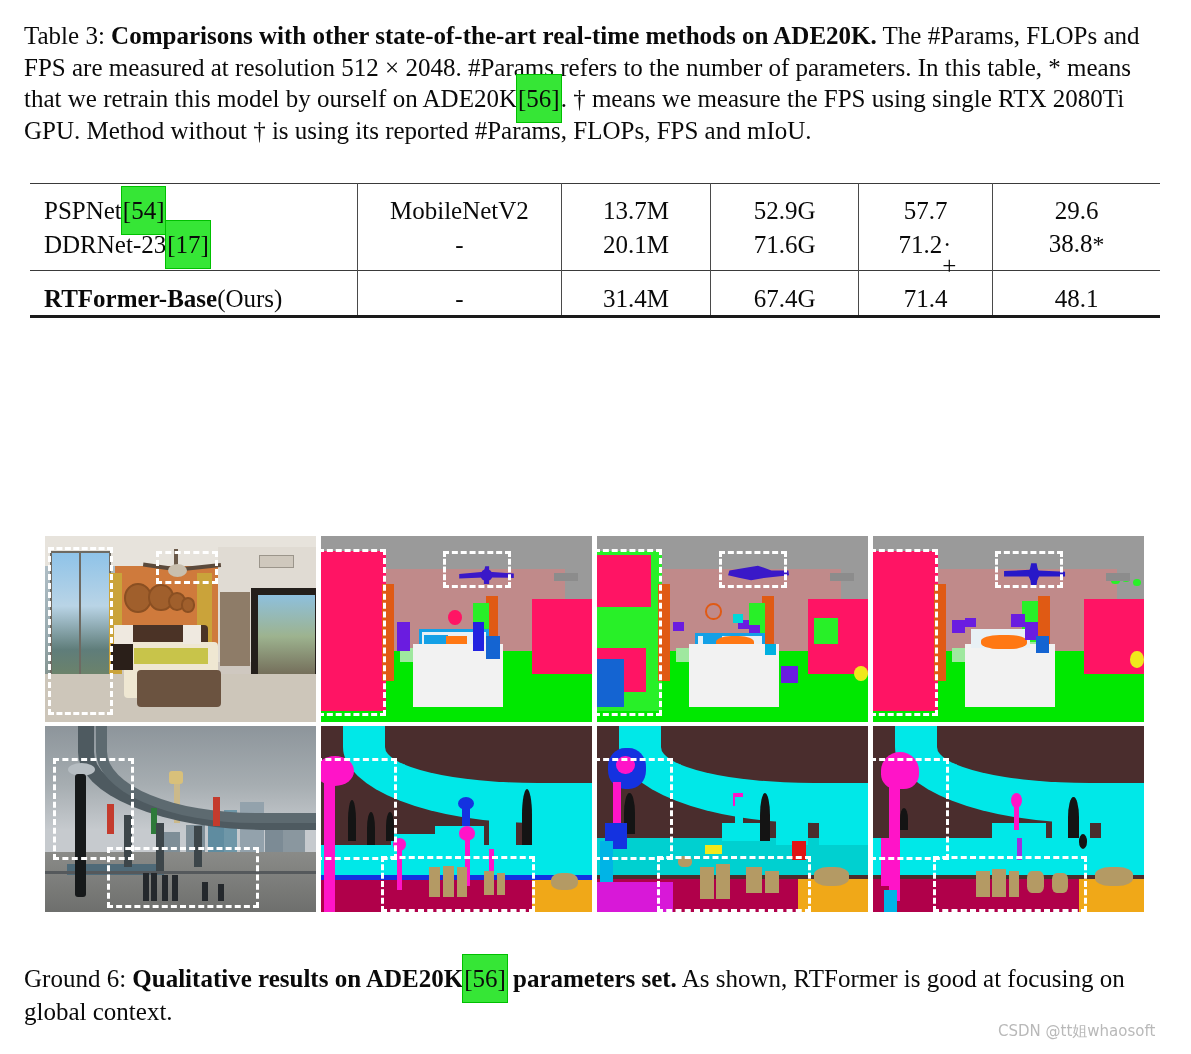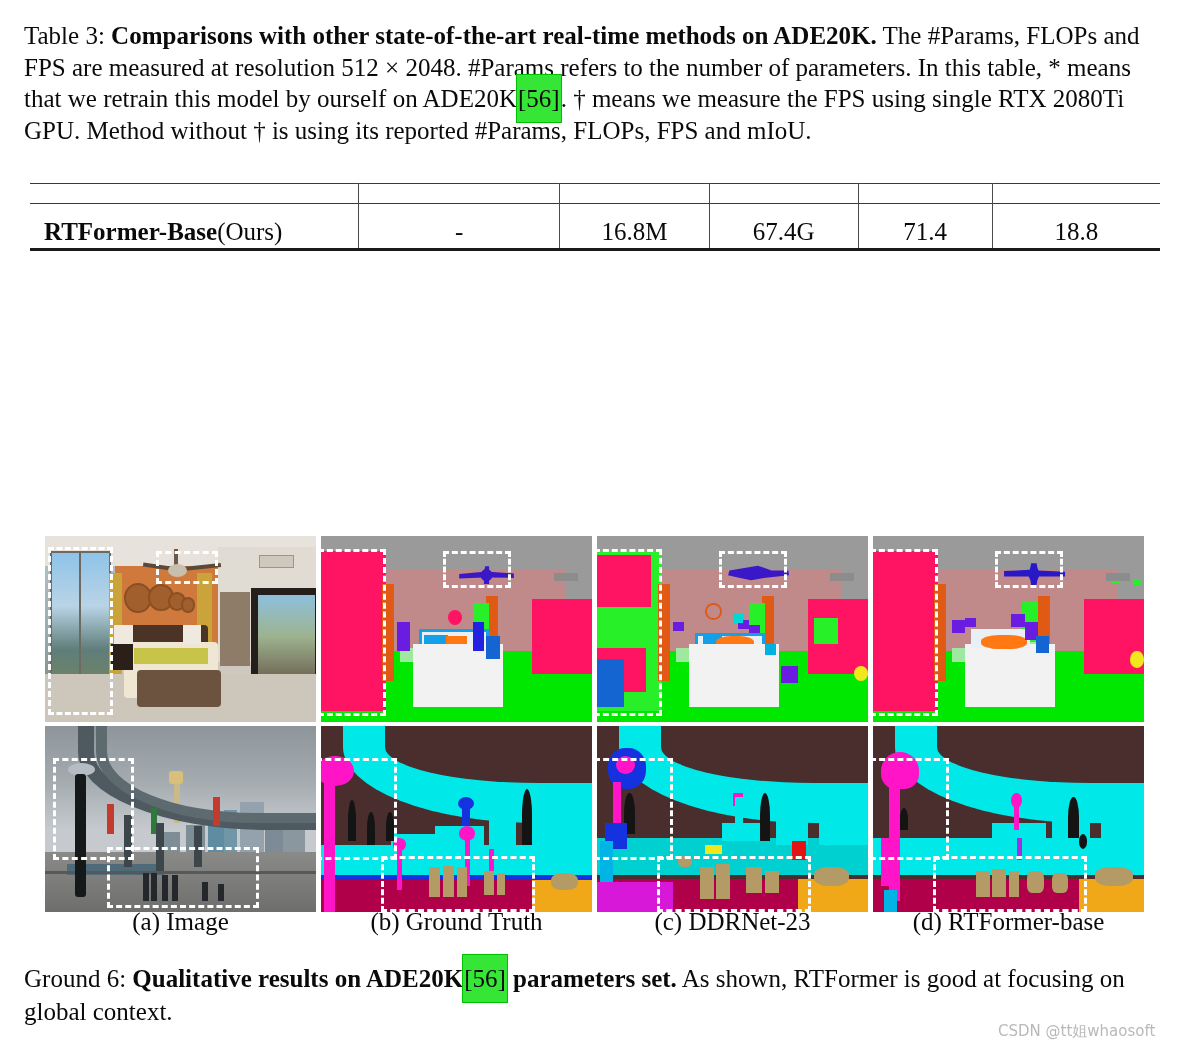--- a/index.html
+++ b/index.html
@@ -366,20 +366,36 @@
 
       <tr class="pad-top rule-thin">
         <td class="c-method"></td>
             <td class="c-enc vline"></td>
             <td class="c-par vline"></td>
         <td class="c-flop vline"></td>
             <td class="c-fps vline"></td>
             <td class="c-miou vline"></td>
       </tr>
 
+      <tr class="body-row">
+        <td class="c-method"><span>PSPNet</span><span class="cite">[<span>54</span>]</span></td>
+        <td class="c-enc vline">MobileNetV2</td>
+        <td class="c-par vline">13.7M</td>
+        <td class="c-flop vline">52.9G</td>
+        <td class="c-fps vline">57.7</td>
+        <td class="c-miou vline">29.6</td>
+      </tr>
+      <tr class="body-row">
+        <td class="c-method"><span>DDRNet-23</span><span class="cite">[<span>17</span>]</span></td>
+        <td class="c-enc vline">-</td>
+        <td class="c-par vline">20.1M</td>
+        <td class="c-flop vline">71.6G</td>
+        <td class="c-fps vline"><span>71.2</span><span class="dagger-g"></span></td>
+        <td class="c-miou vline"><span>38.8</span><span class="sup-star">*</span></td>
+      </tr>
 
       <tr class="pad-bot">
         <td class="c-method"></td>
             <td class="c-enc vline"></td>
             <td class="c-par vline"></td>
         <td class="c-flop vline"></td>
             <td class="c-fps vline"></td>
             <td class="c-miou vline"></td>
       </tr>
 
@@ -388,24 +404,24 @@
             <td class="c-enc vline"></td>
             <td class="c-par vline"></td>
         <td class="c-flop vline"></td>
             <td class="c-fps vline"></td>
             <td class="c-miou vline"></td>
       </tr>
 
       <tr class="ours-row">
         <td class="c-method"><span class="bold">RTFormer-Base</span><span>(Ours)</span></td>
         <td class="c-enc vline">-</td>
-        <td class="c-par vline">16.8M</td>
+        <td class="c-par vline">31.4M</td>
         <td class="c-flop vline">67.4G</td>
         <td class="c-fps vline">71.4</td>
-        <td class="c-miou vline">18.8</td>
+        <td class="c-miou vline">48.1</td>
       </tr>
 
       <tr class="pad-bot rule-thick">
         <td colspan="6"></td>
       </tr>
     </tbody>
       </table>
   </div>
 
   <div class="figure">
@@ -681,26 +697,20 @@
           <div class="person" style="left:57%;top:78%;width:6%;height:12%;border-radius:30%"></div>
           <div class="person" style="left:66%;top:79%;width:6%;height:11%;border-radius:30%"></div>
           <div class="person" style="left:82%;top:76%;width:14%;height:10%;border-radius:40%"></div>
           <div class="dbox" style="left:-1%;top:17%;width:29%;height:55%"></div>
           <div class="dbox" style="left:22%;top:70%;width:57%;height:30%"></div>
         </div>
       </div>
     </div>
   </div>
 
-  <div class="subcaps">
-    <div class="subcap">(a) Image</div>
-    <div class="subcap">(b) Ground Truth</div>
-    <div class="subcap">(c) DDRNet-23</div>
-    <div class="subcap">(d) RTFormer-base</div>
-  </div>
 
   <div class="fig-caption">
     <span>Ground 6:</span>
     <span class="bold">Qualitative results on ADE20K</span><span class="cite">[<span>56</span>]</span>
     <span class="bold">parameters set.</span>
     <span>As shown, RTFormer is good at focusing on global context.</span>
   </div>
 
   <div class="watermark">CSDN @tt姐whaosoft</div>
 

